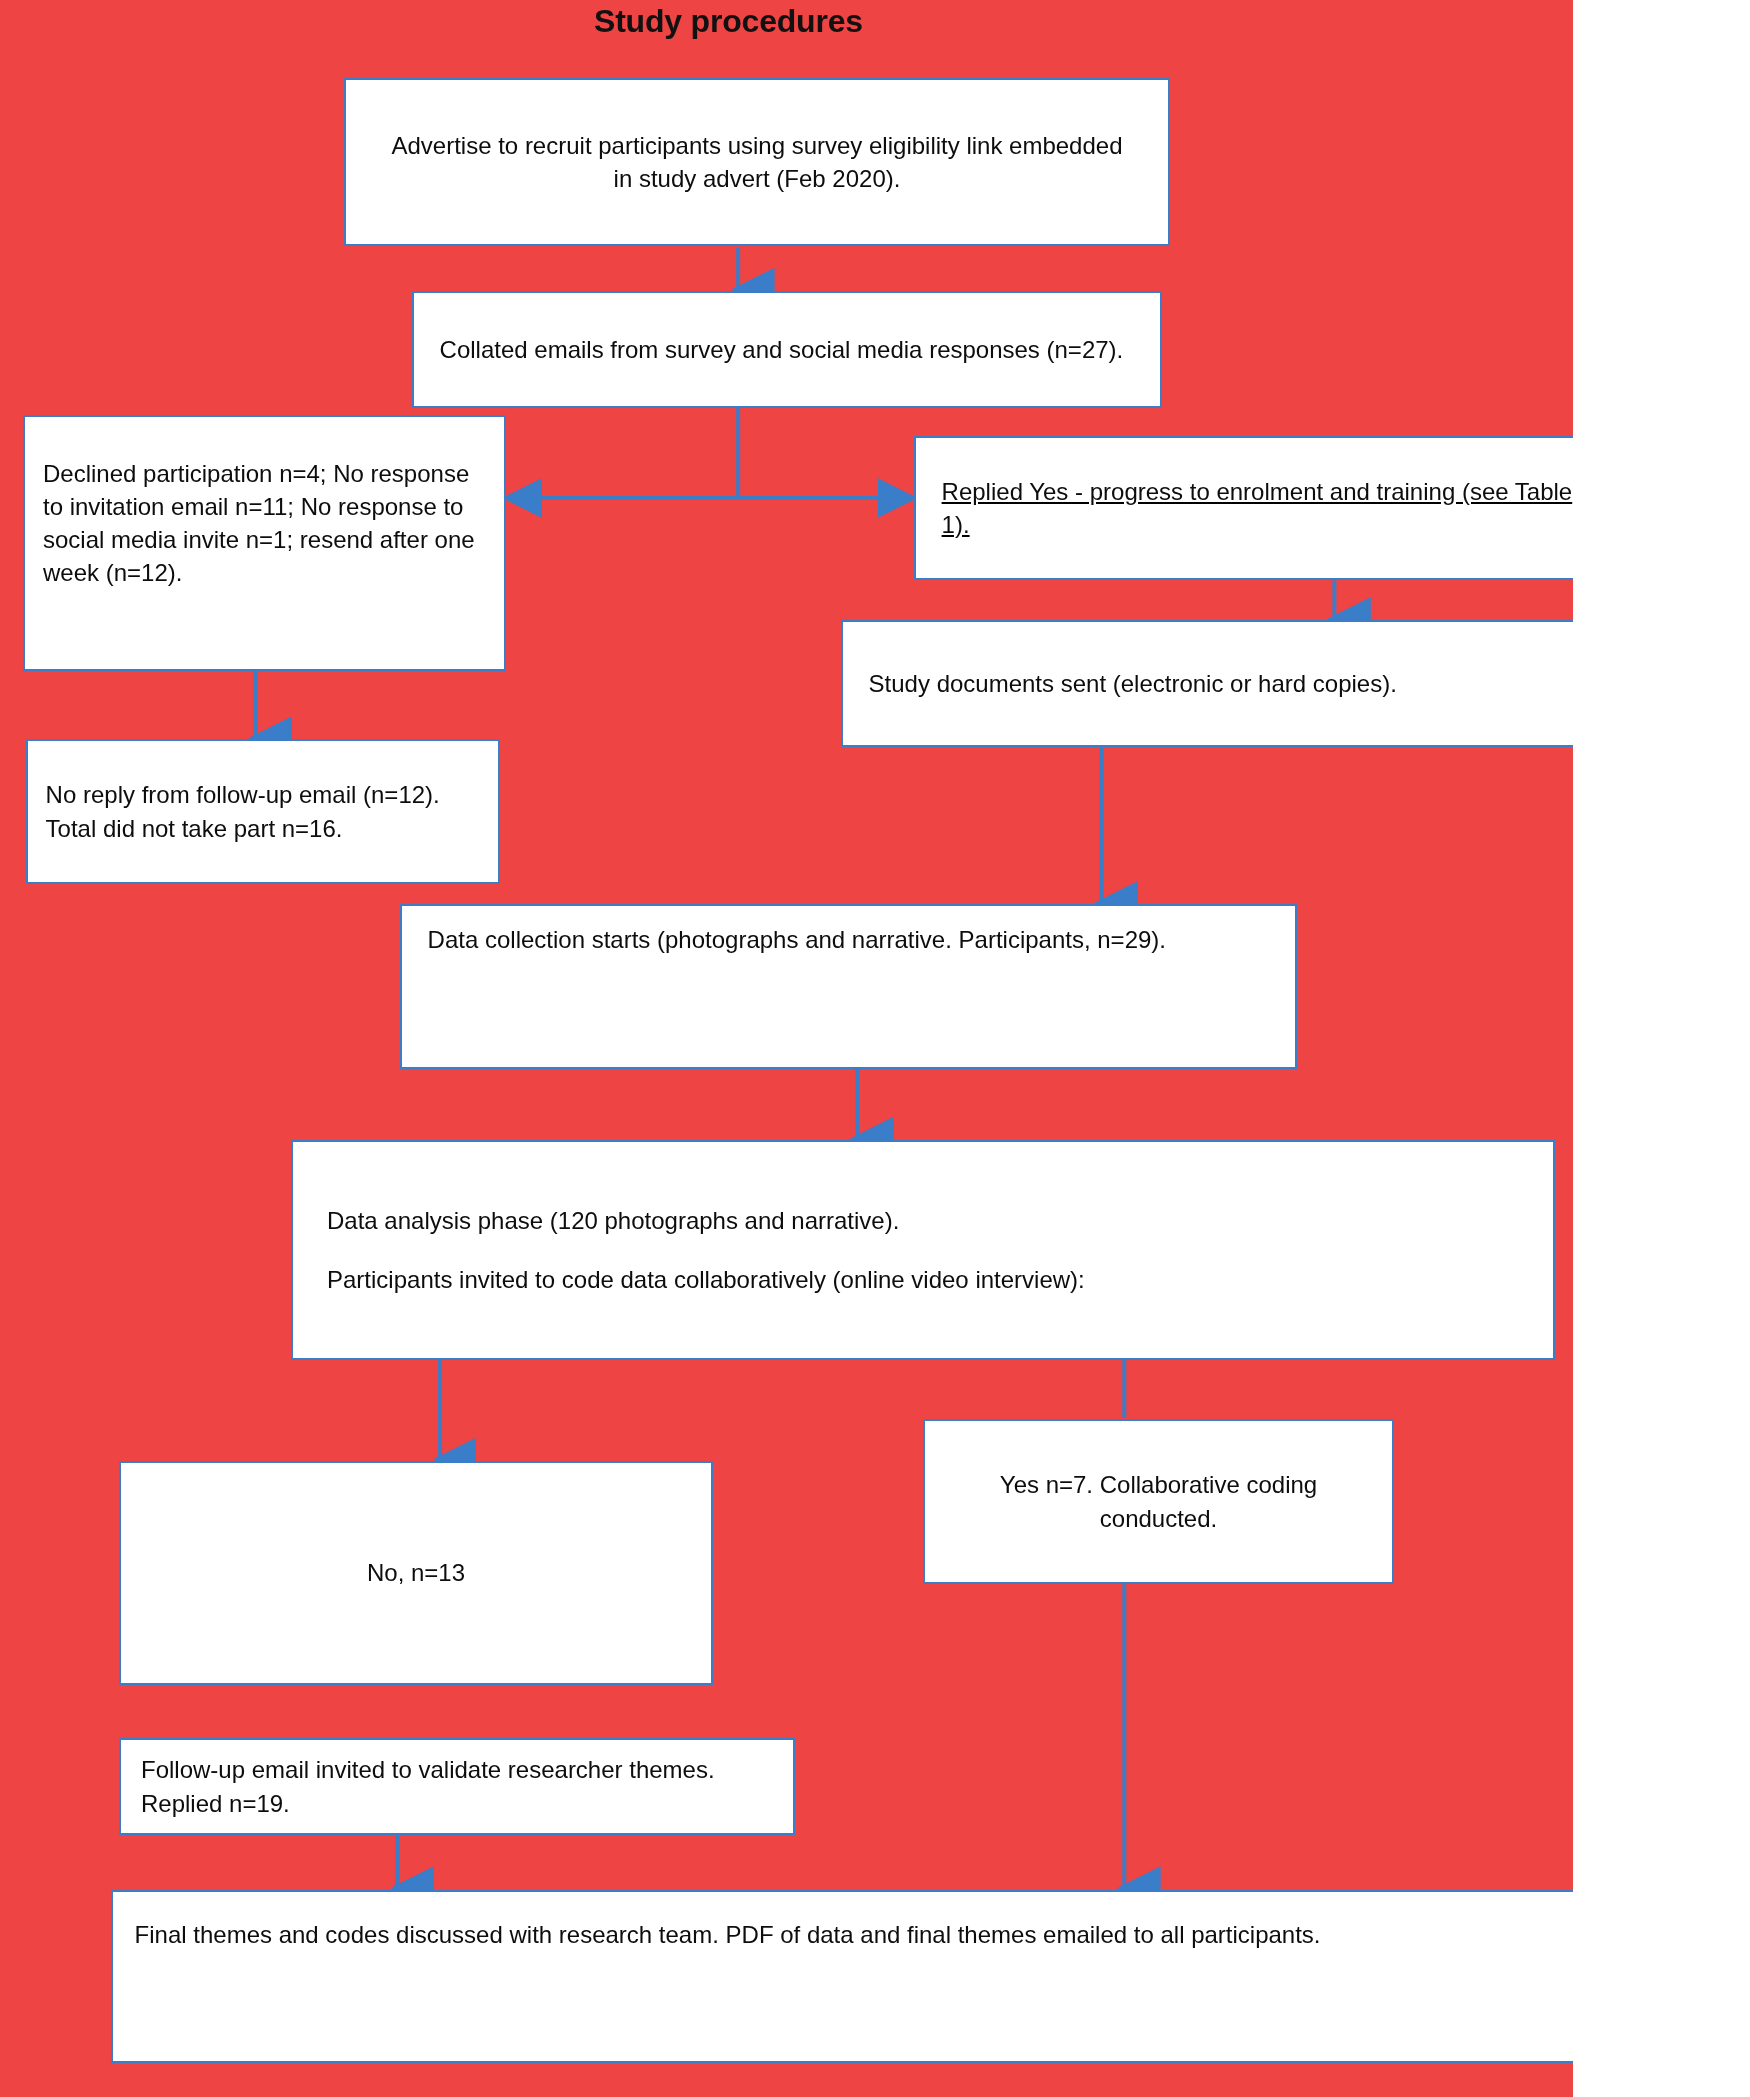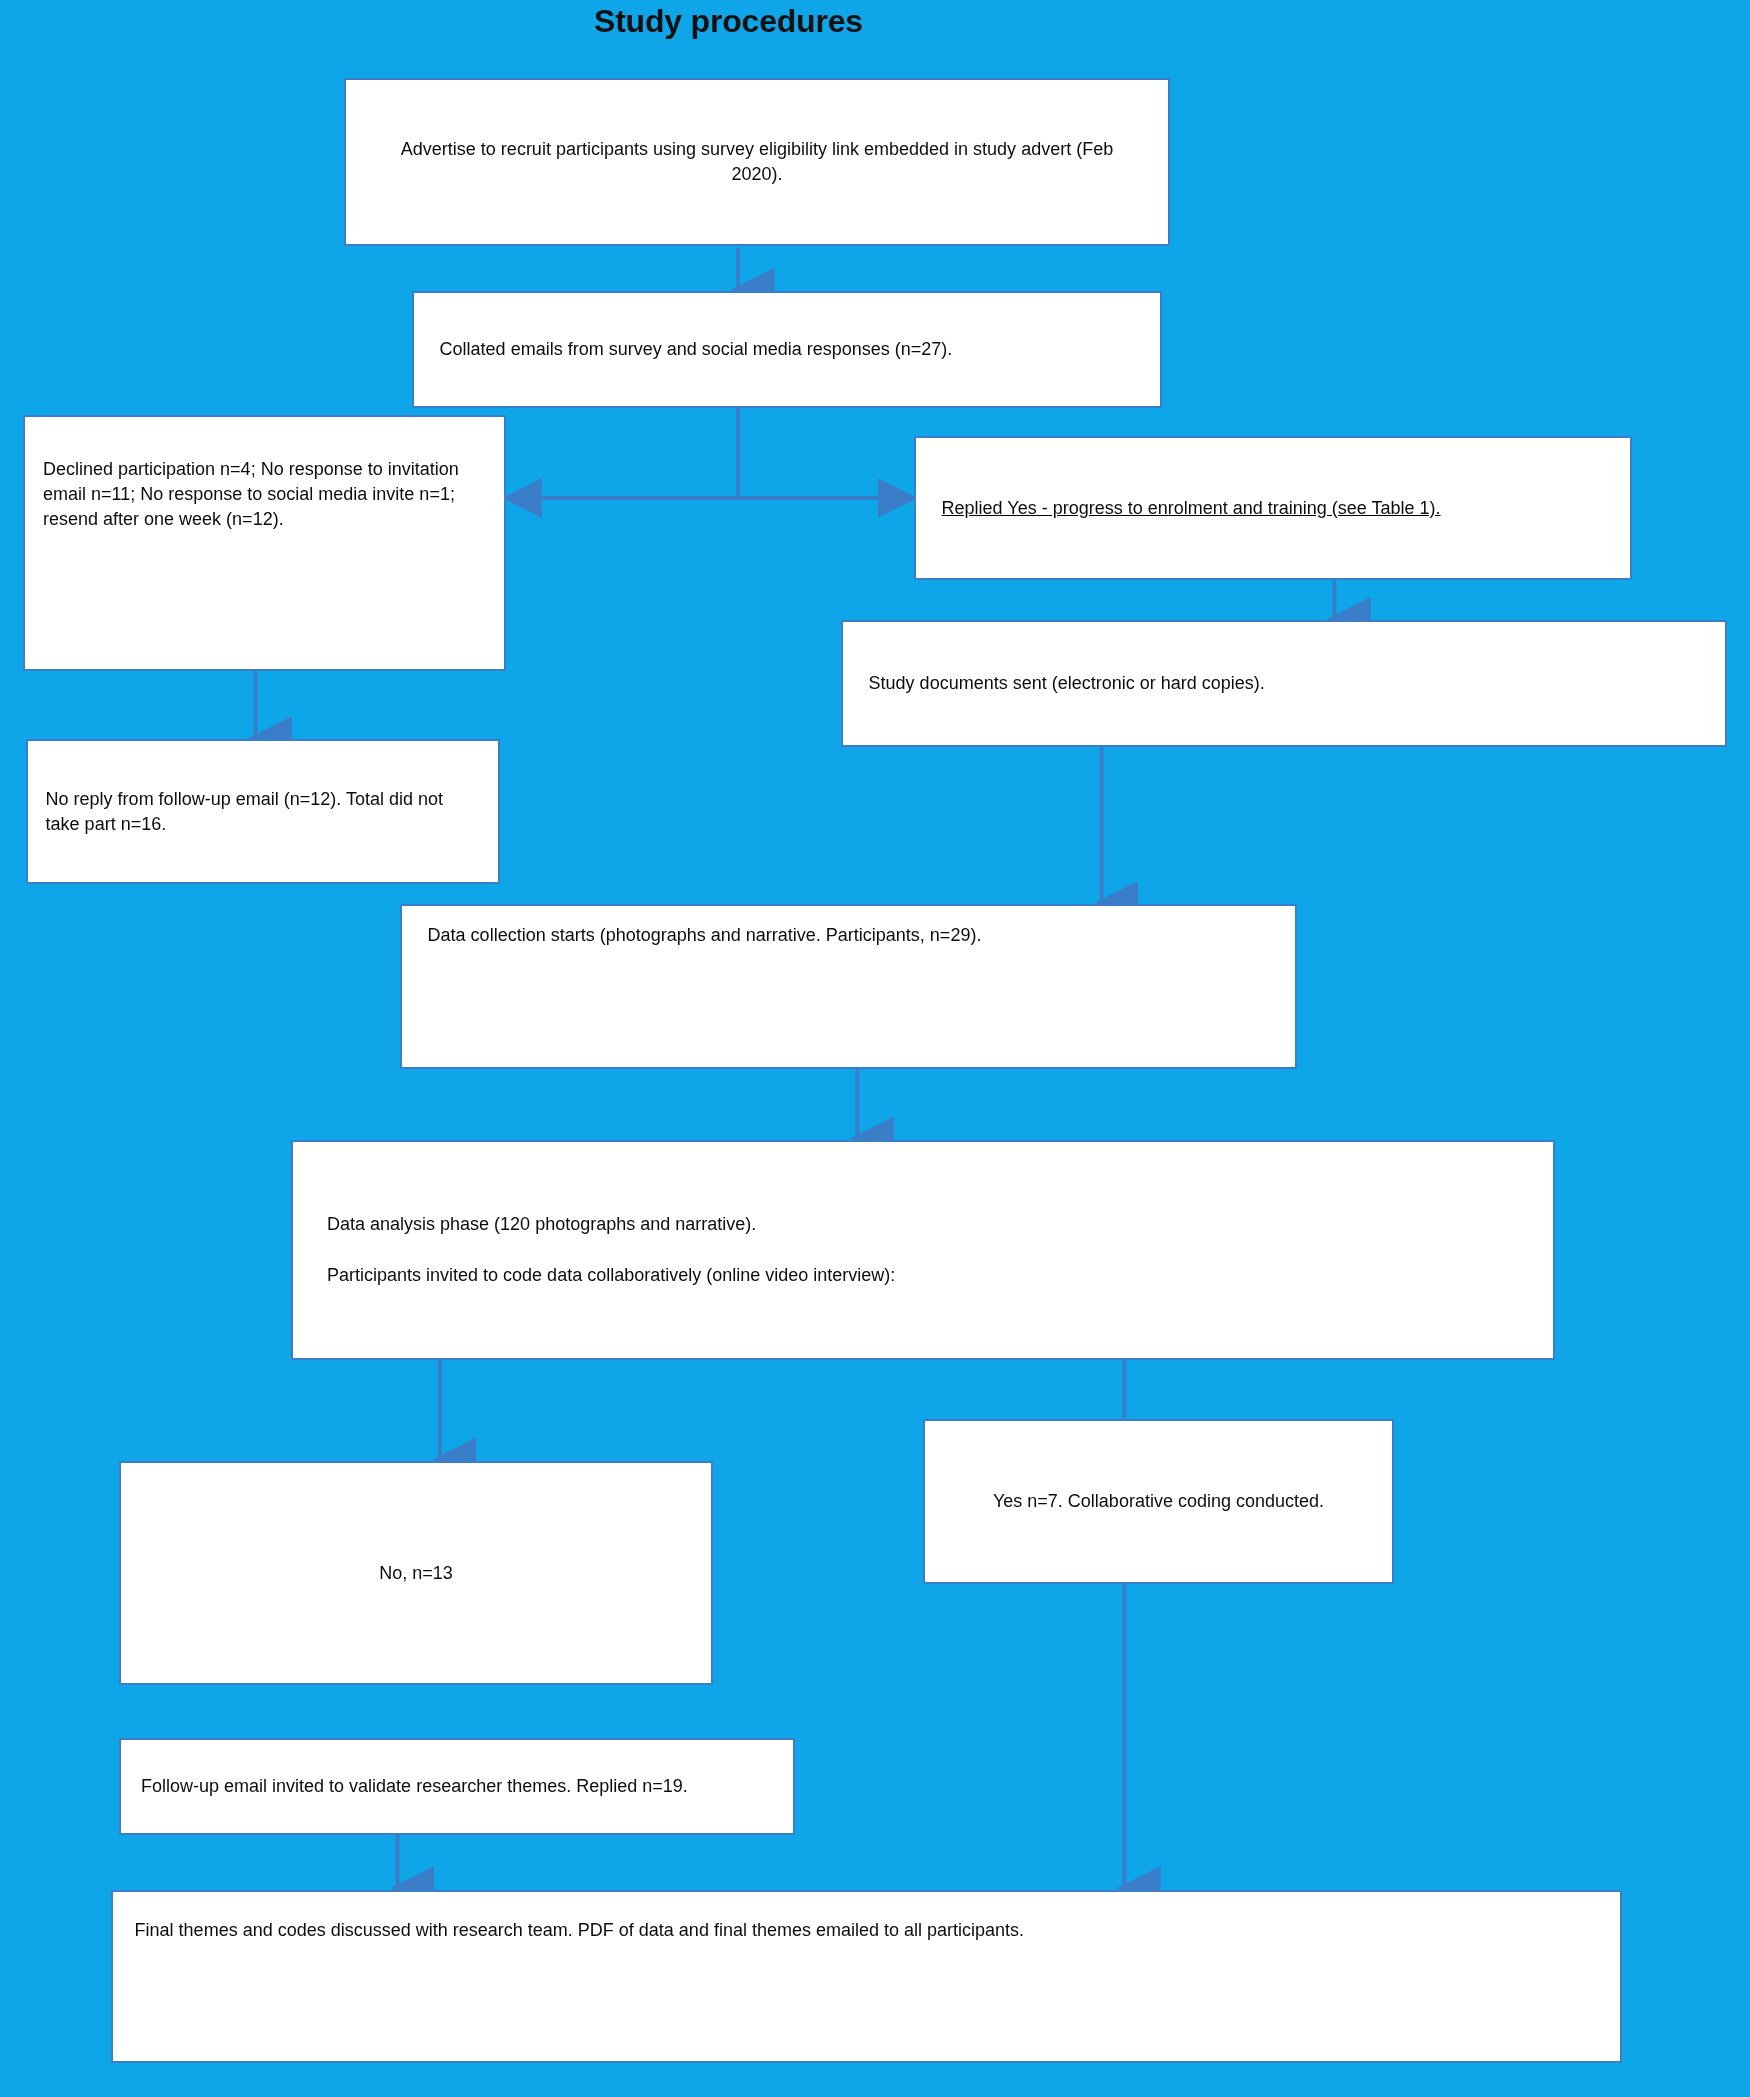--- a/index.html
+++ b/index.html
@@ -2,23 +2,23 @@
 <html style="font-size:9px"><head>
 <meta charset="utf-8">
 <style>
   html, body {
     margin: 0;
     padding: 0;
     background: #ffffff;
   }
   #page {
     position: relative;
-    width: 1750px;
+    width: 1573px;
     height: 2097px;
-    background: #0ea5e9;
+    background: #ef4444;
     font-family: "Liberation Sans", sans-serif;
     overflow: hidden;
   }
   #connectors {
     position: absolute;
     left: 0;
     top: 0;
     width: 1750px;
     height: 2097px;
     pointer-events: none;
@@ -35,21 +35,21 @@
     position: absolute;
     box-sizing: border-box;
     background: #ffffff;
     border: 2.3px solid #3A7DC9;
     display: flex;
     flex-direction: column;
     justify-content: center;
   }
   .node .txt {
     color: #0d0d0d;
-    font-size: 18px;
+    font-size: 24px;
     line-height: 1.38;
     padding: 0 14.8px;
   }
   .node.center .txt { text-align: center; }
   .node.left   .txt { text-align: left; }
   .node .txt + .txt { margin-top: 26px; }
   .node.topalign { justify-content: flex-start; }
   .node.topalign .txt:first-child { margin-top: 17px; }
 </style>
 </head>

